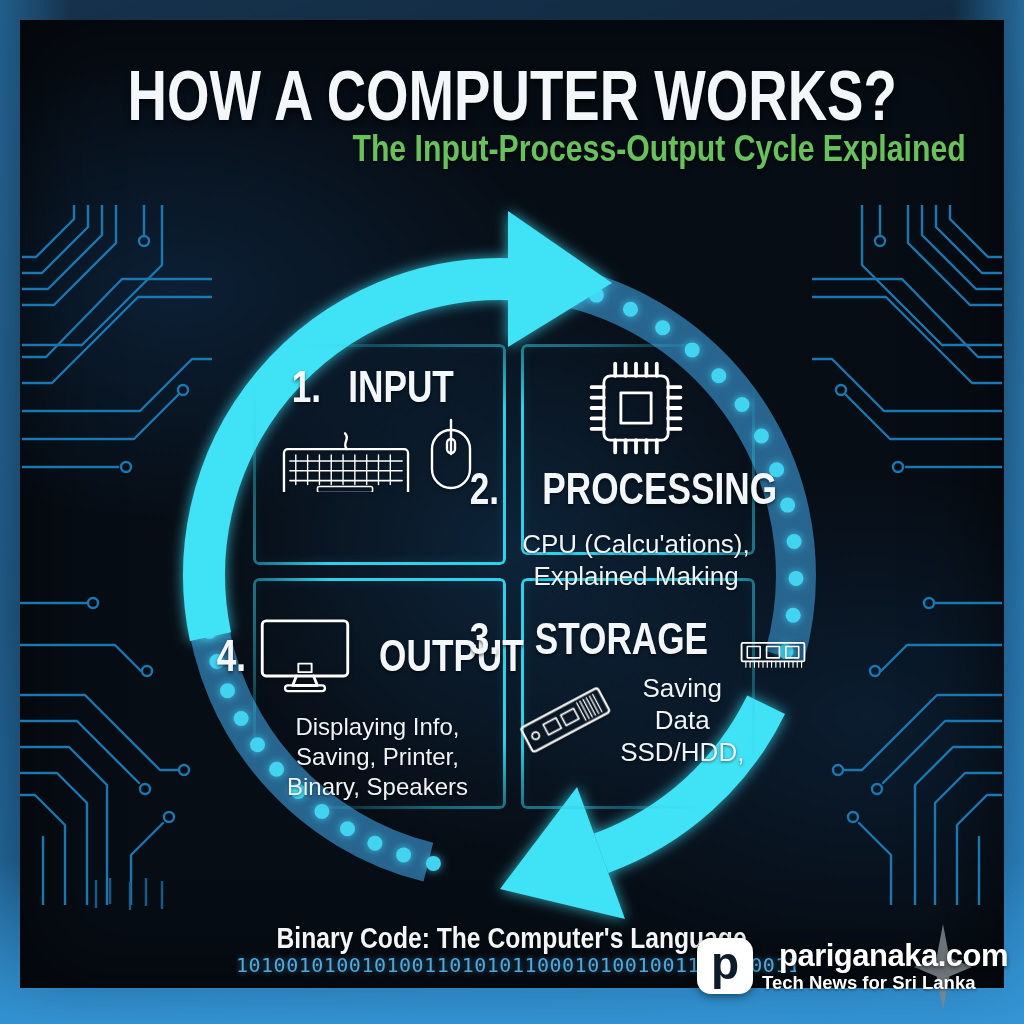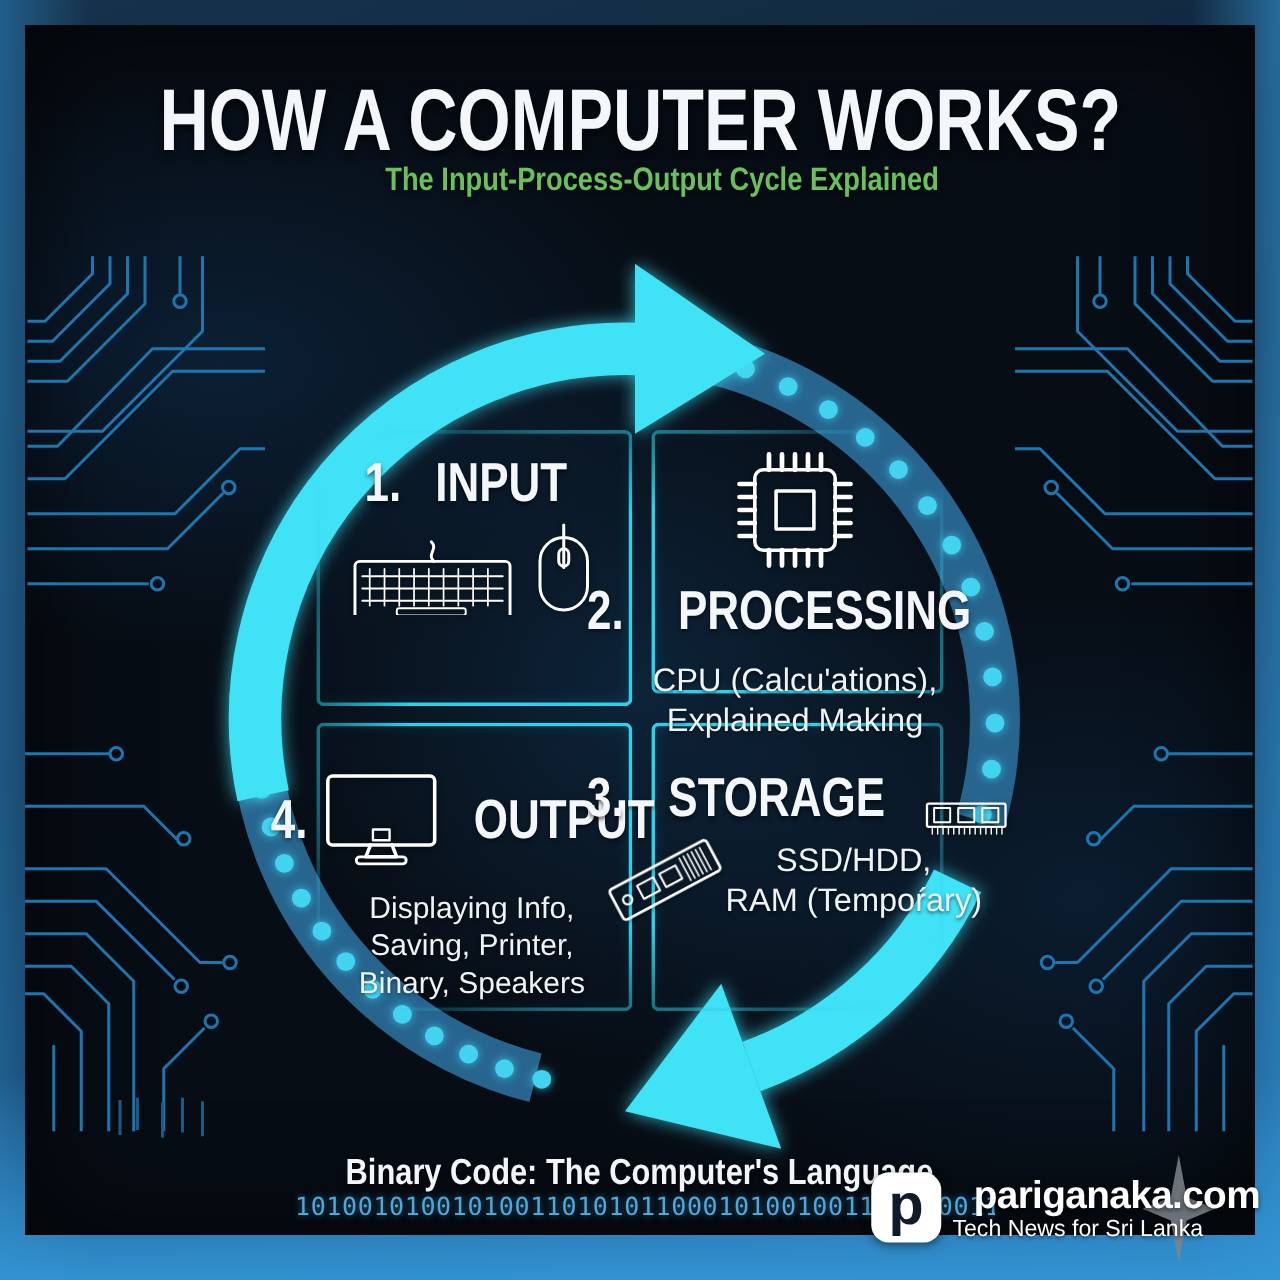--- a/index.html
+++ b/index.html
@@ -13,22 +13,22 @@
     background:
       radial-gradient(430px 430px at 50% 55%, rgba(30,100,160,.26), transparent 70%),
       radial-gradient(520px 320px at 16% 28%, rgba(22,74,124,.30), transparent 72%),
       radial-gradient(520px 340px at 86% 72%, rgba(22,74,124,.26), transparent 72%),
       #070d15;
     box-shadow:inset 0 0 90px rgba(0,0,0,.65);}
   .title{position:absolute;left:0;right:0;top:56px;text-align:center;color:#f4f7f9;
     font-size:70px;font-weight:800;letter-spacing:0px;white-space:nowrap;
     text-shadow:0 3px 8px rgba(0,0,0,.65);}
   .title>span{display:inline-block;transform:scaleX(.78);}
-  .subtitle{position:absolute;left:0;right:0;top:128px;text-align:center;color:#68c15c;
-    font-size:26px;font-weight:700;white-space:nowrap;text-shadow:0 2px 6px rgba(0,0,0,.6);padding-left:36px;}
+  .subtitle{position:absolute;left:0;right:0;top:128px;text-align:right;color:#68c15c;
+    font-size:36px;font-weight:700;white-space:nowrap;text-shadow:0 2px 6px rgba(0,0,0,.6);padding-left:36px;}
   .subtitle>span{display:inline-block;transform:scaleX(.84);}
   svg{display:block;}
   .ring{position:absolute;left:95px;top:170px;}
   .circuit{position:absolute;opacity:.95;}
   .flip{transform:scaleX(-1);}
   .qbox{position:absolute;border:3px solid #2fd0ea;border-radius:6px;
     box-shadow:0 0 16px rgba(47,208,234,.35), inset 0 0 12px rgba(47,208,234,.12);}
   .mask-br{-webkit-mask:radial-gradient(135% 135% at 100% 100%,#000 52%,transparent 95%);
            mask:radial-gradient(135% 135% at 100% 100%,#000 52%,transparent 95%);}
   .mask-bl{-webkit-mask:radial-gradient(135% 135% at 0% 100%,#000 52%,transparent 95%);
@@ -51,21 +51,21 @@
     font-family:"DejaVu Sans Mono",monospace;font-size:20px;color:#4fa8dd;letter-spacing:.5px;
     text-shadow:0 0 6px rgba(79,168,221,.55);}
   .brand{position:absolute;right:16px;top:938px;display:flex;align-items:center;gap:9px;z-index:4;}
   .brand-star{position:absolute;right:36px;top:-14px;width:58px;height:86px;background:#7e858d;opacity:.85;
     clip-path:polygon(50% 0%,61% 39%,100% 50%,61% 61%,50% 100%,39% 61%,0% 50%,39% 39%);}
   .brand-tile{position:relative;width:56px;height:56px;background:#fff;border-radius:14px;
     display:flex;align-items:center;justify-content:center;box-shadow:0 2px 8px rgba(0,0,0,.5);}
   .brand-tile span{color:#0d1b2b;font-size:46px;font-weight:700;line-height:1;transform:translateY(-3px);}
   .brand-text{position:relative;color:#fff;line-height:1.04;}
   .brand-name{font-size:31px;font-weight:700;letter-spacing:-.5px;text-shadow:0 2px 4px rgba(0,0,0,.6);margin-left:17px;}
-  .brand-tag{font-size:18.5px;font-weight:400;text-shadow:0 1px 3px rgba(0,0,0,.6);}
+  .brand-tag{font-size:18.5px;font-weight:700;text-shadow:0 1px 3px rgba(0,0,0,.6);}
   .wicon{stroke:#fff;fill:none;stroke-width:2.4;stroke-linecap:round;stroke-linejoin:round;
     filter:drop-shadow(0 1px 2px rgba(0,0,0,.5));}
 </style>
 </head>
 <body>
 
 <div class="stage">
   <div class="panel"></div>
 
   <svg class="circuit" style="left:22px;top:205px" width="190" height="295" viewBox="0 0 190 295">
@@ -278,22 +278,22 @@
     </div>
     <div style="display:flex;align-items:center;gap:2px;margin-top:8px">
       <svg class="wicon" style="transform:rotate(-28deg)" width="92" height="42" viewBox="0 0 100 46">
         <rect x="2" y="8" width="96" height="30" rx="3" stroke-width="2.4"></rect>
         <circle cx="13" cy="23" r="4" stroke-width="2"></circle>
         <rect x="26" y="16" width="16" height="13" stroke-width="1.8"></rect>
         <rect x="48" y="16" width="16" height="13" stroke-width="1.8"></rect>
         <path stroke-width="1.4" d="M70,12 V34 M74,12 V34 M78,12 V34 M82,12 V34 M86,12 V34 M90,12 V34"></path>
       </svg>
       <div class="qbody" style="margin-top:0">
+        <div>Saving Data</div>
         <div>SSD/HDD,</div>
-        <div style="white-space:nowrap">RAM (Tempoŕary)</div>
       </div>
     </div>
   </div>
 
   <div class="binary-label"><span>Binary Code: The Computer's Language</span></div>
   <div class="binary-row">1010010100101001101010110001010010011001100111</div>
 
   <div class="brand">
     <div class="brand-star"></div>
     <div class="brand-tile">

